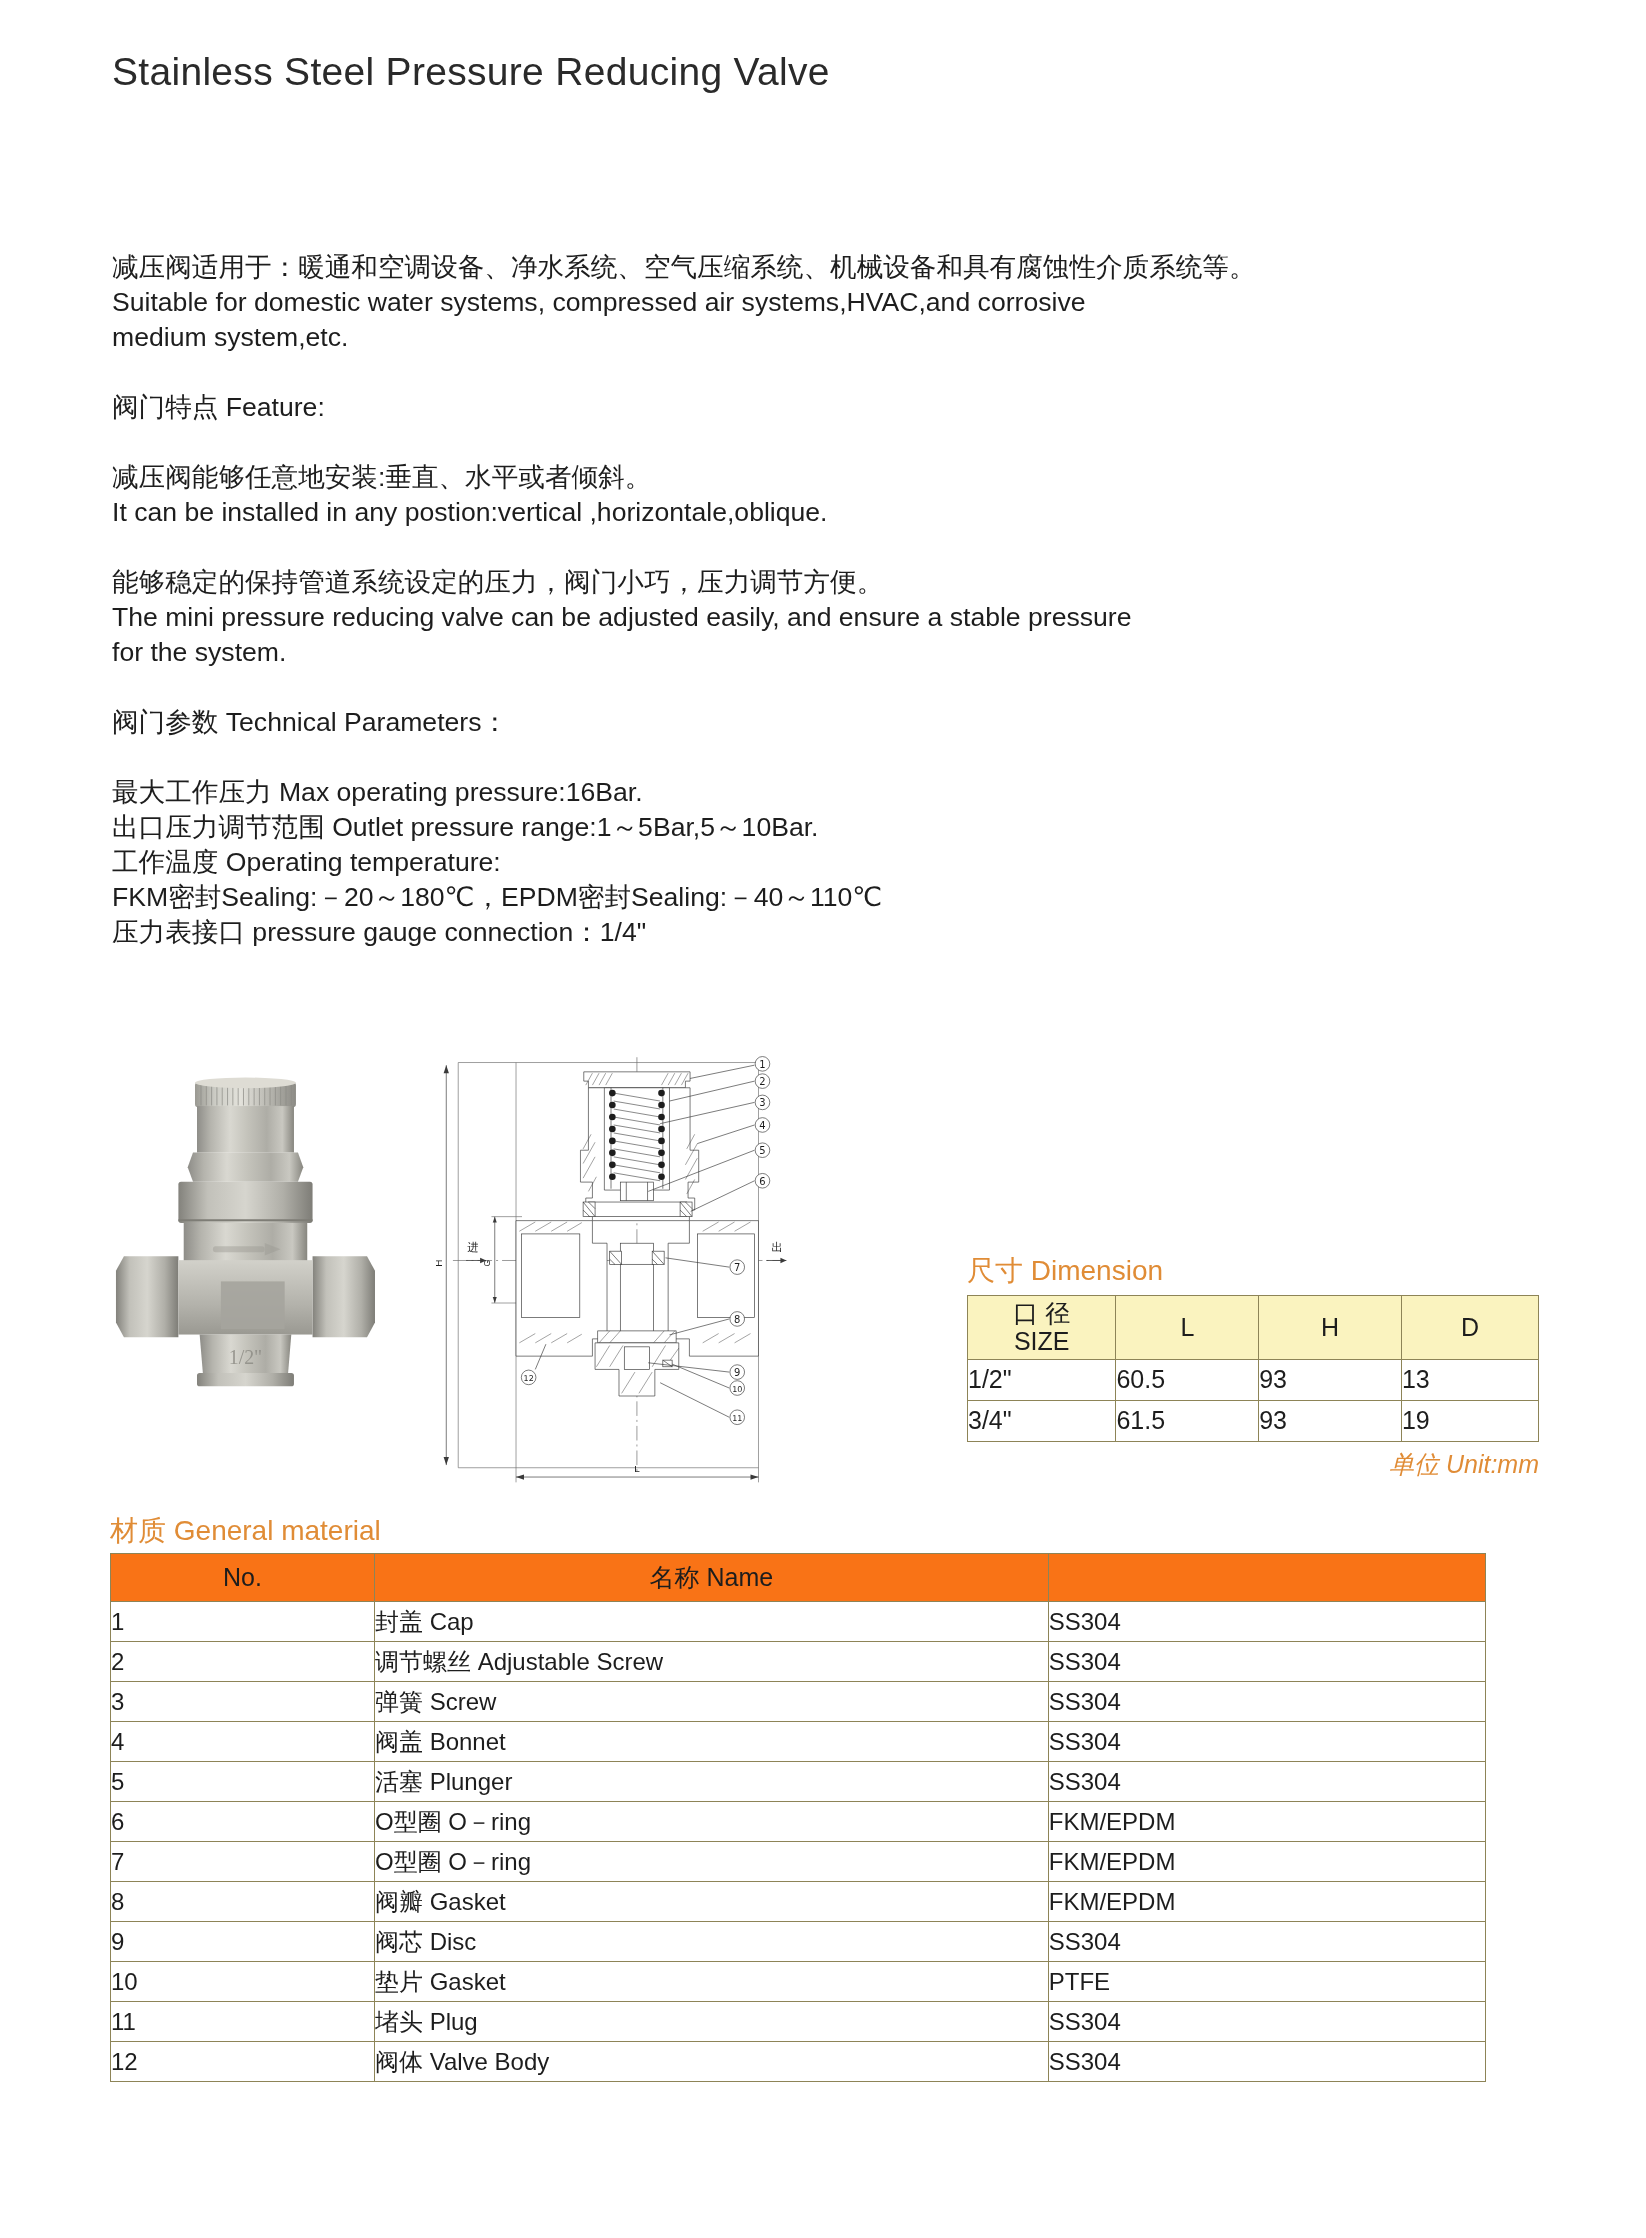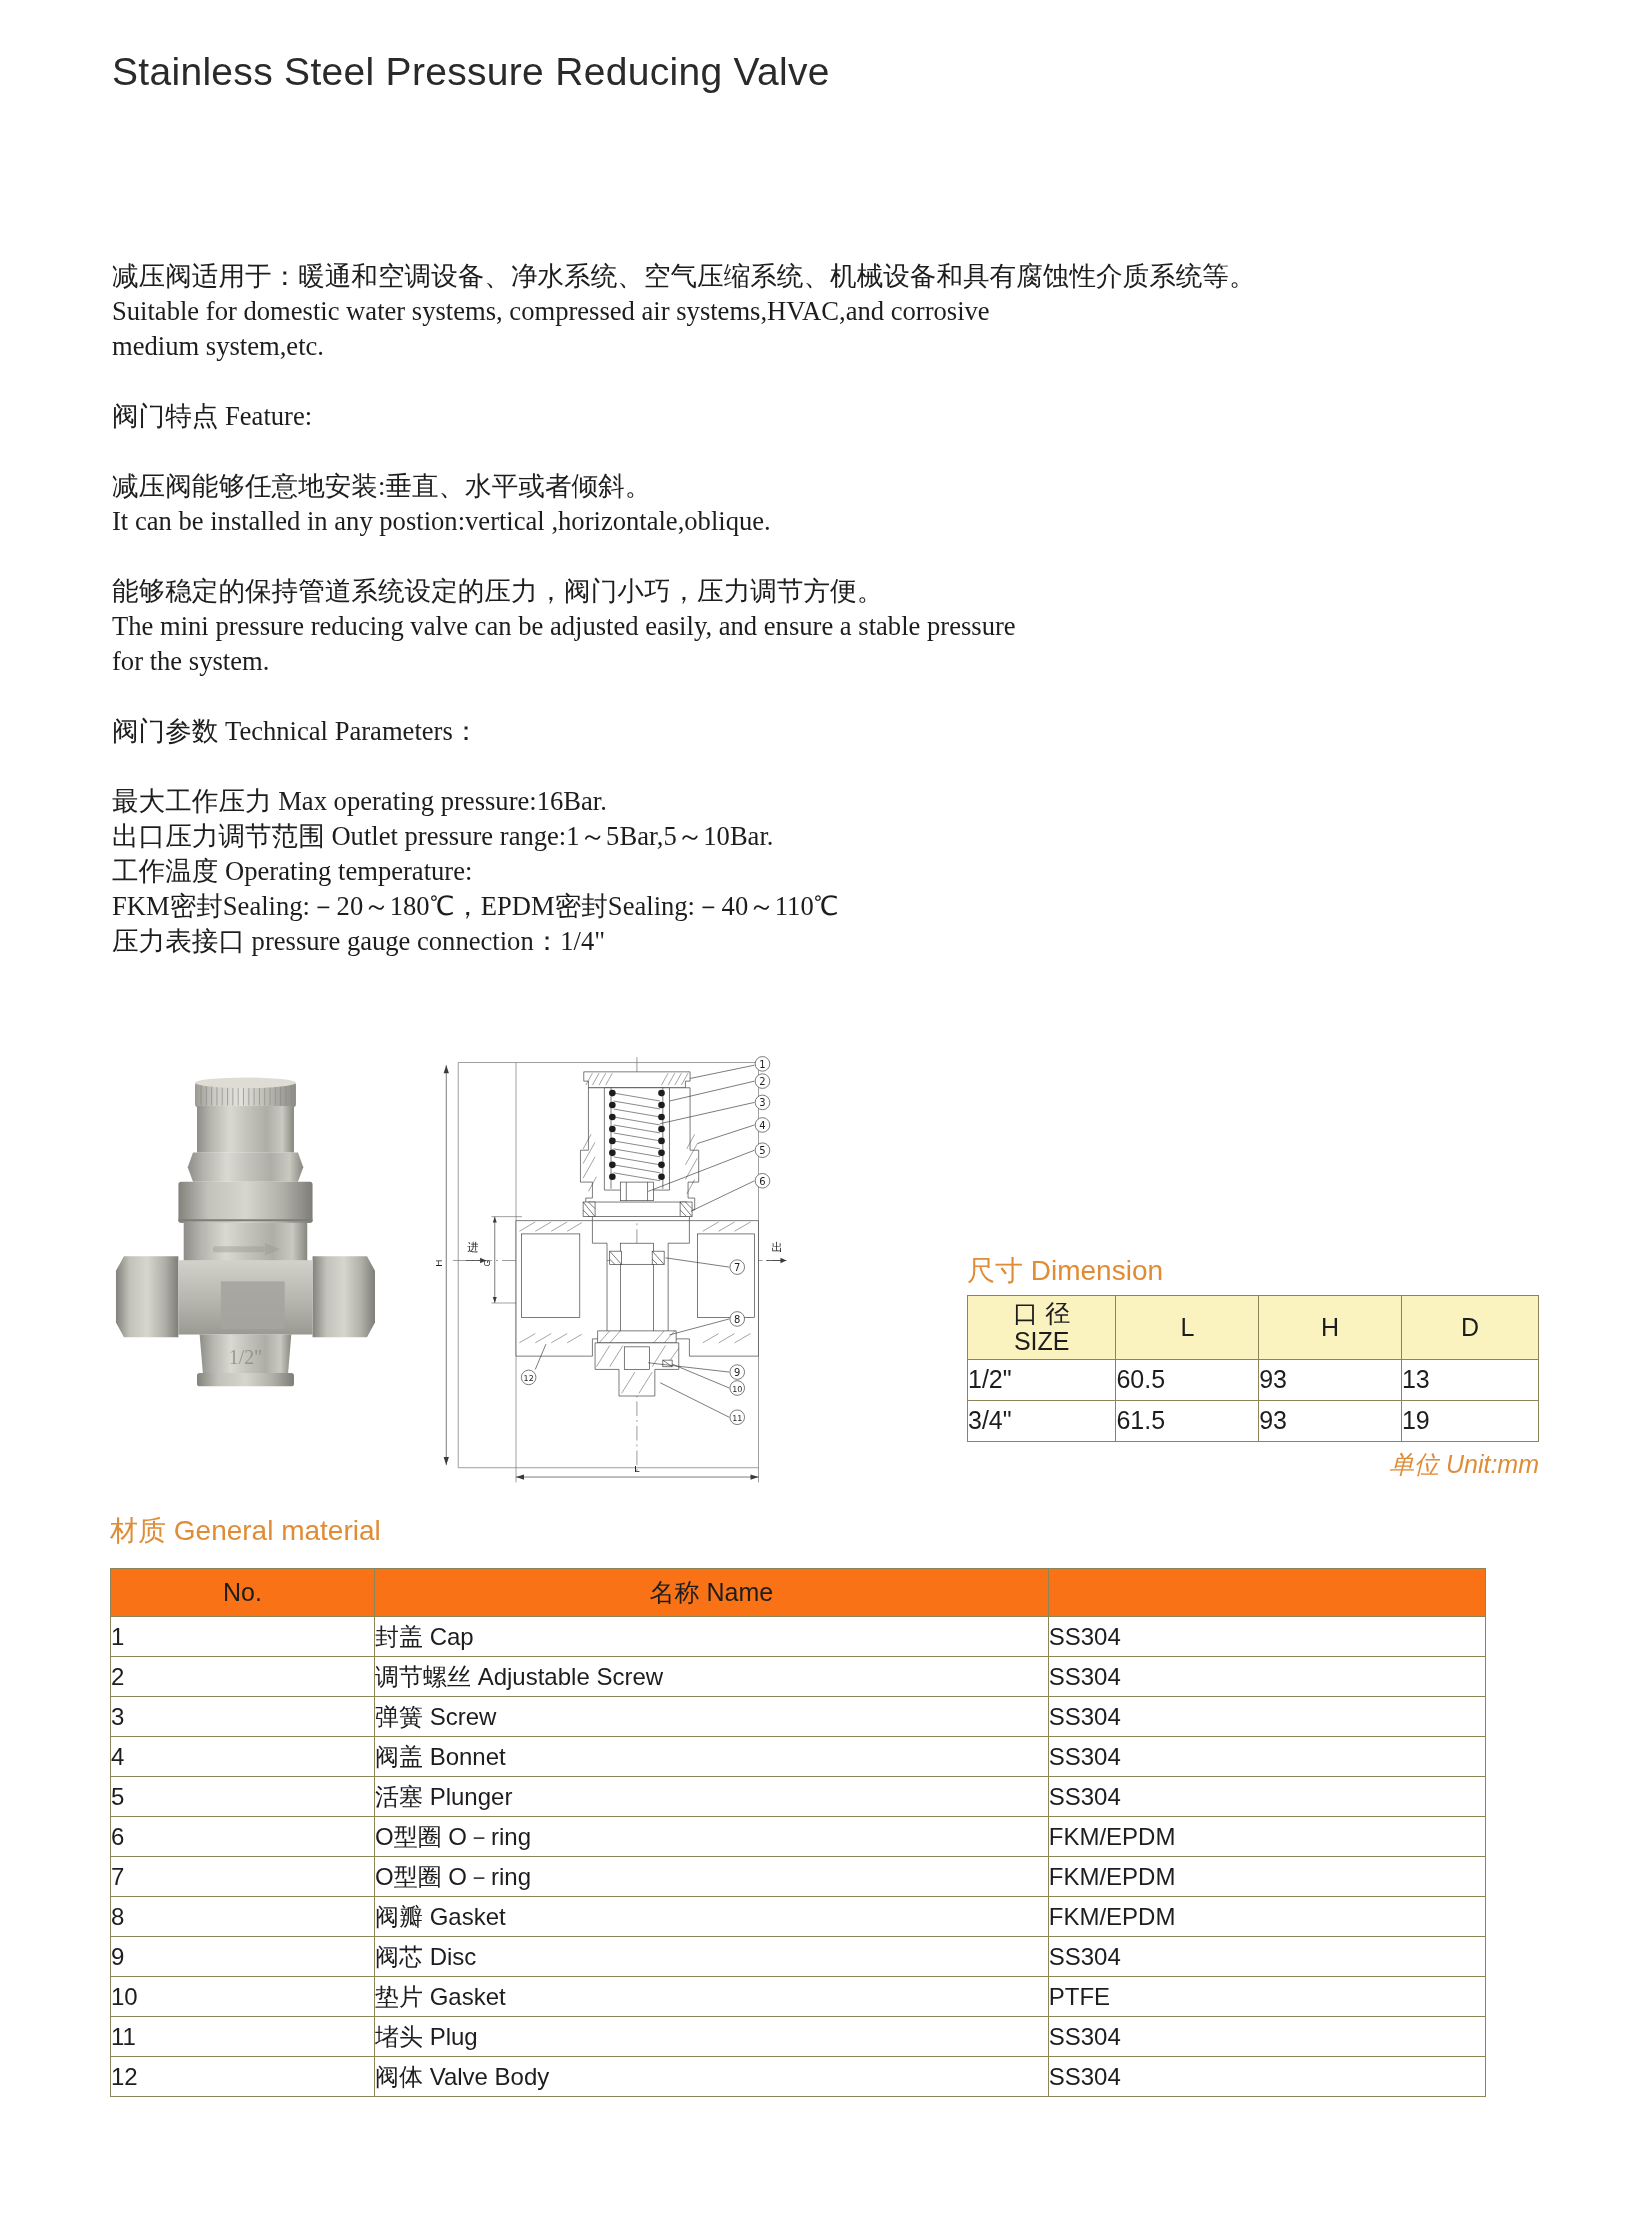--- a/index.html
+++ b/index.html
@@ -29,21 +29,21 @@
   .title-cn {
     font-size: 35px;
     font-weight: 400;
     color: #2a2a2a;
     white-space: nowrap;
     line-height: 1.15;
     margin-top: 4px;
   }
 
   
-  .copy { position: absolute; left: 112px; top: 259px; width: 1429px; font-family: Liberation Serif, serif; }
+  .copy { position: absolute; left: 112px; top: 250px; width: 1429px; }
   .para { margin: 0 0 0 0; }
   .line {
     font-size: 26.6px;
     line-height: 35px;
     color: #1d1d1d;
     white-space: nowrap;
   }
   .gap-lg { height: 35px; }
   .gap-md { height: 35px; }
 
@@ -103,21 +103,21 @@
     text-align: right;
     font-size: 25px;
     color: #e08c36;
     margin-top: 6.6px;
     white-space: nowrap;
     font-style: italic;
   }
 
   
   .mat-block { position: absolute; left: 110px; top: 1512px; width: 1376px; }
-  .mat-head { font-size: 28px; color: #e08c36; margin-bottom: 18px; white-space: nowrap; }
+  .mat-head { font-size: 28px; color: #e08c36; margin-bottom: 3px; white-space: nowrap; }
   .mat-tbl col.m1 { width: 19.2%; }
   .mat-tbl col.m2 { width: 49.0%; }
   .mat-tbl col.m3 { width: 31.8%; }
   .mat-tbl th {
     background: #f97316;
     font-size: 25px;
     height: 48px;
     padding: 1.3px 0;
   }
   .mat-tbl td {

